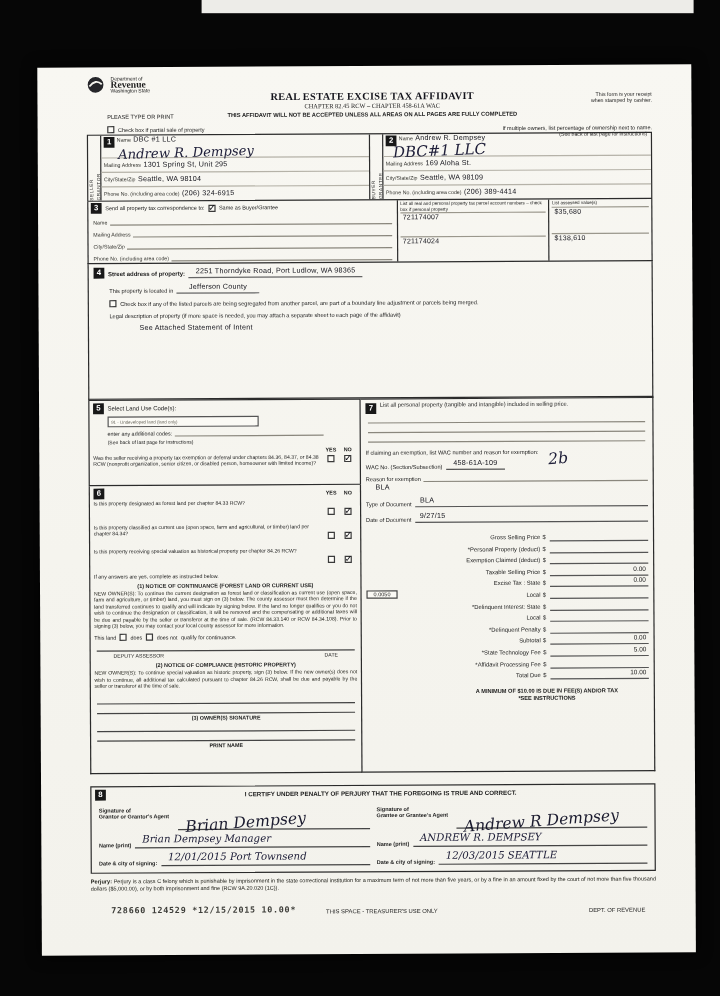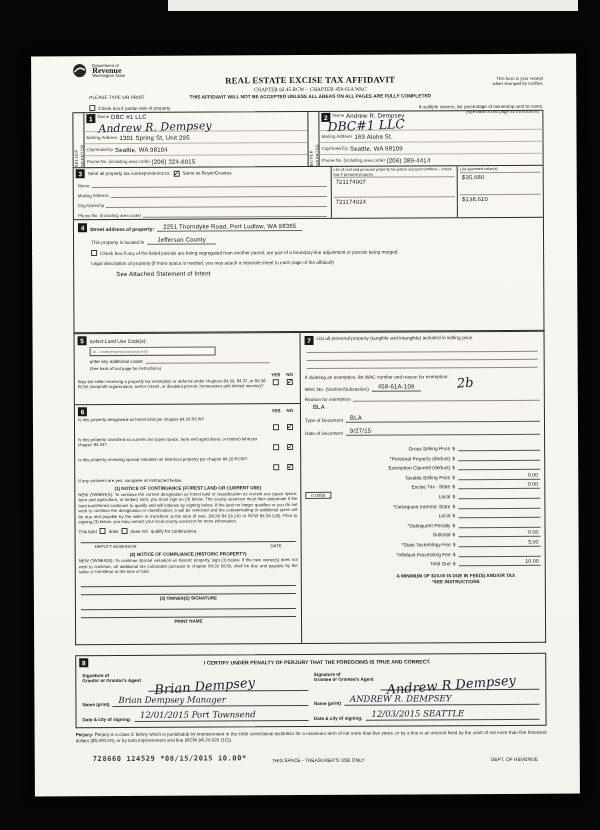--- a/index.html
+++ b/index.html
@@ -512,17 +512,17 @@
         </div>
       </div>
     </div>
   </div>
 
   <div class="perjury">
     <b>Perjury:</b>
     <span>Perjury is a class C felony which is punishable by imprisonment in the state correctional institution for a maximum term of not more than five years, or by a fine in an amount fixed by the court of not more than five thousand dollars ($5,000.00), or by both imprisonment and fine (RCW 9A.20.020 (1C)).</span>
   </div>
 
-  <div class="stamp">728660 124529 *08/15/2015 10.00*</div>
+  <div class="stamp">728660 124529 *12/15/2015 10.00*</div>
   <div class="treasurer">THIS SPACE - TREASURER'S USE ONLY</div>
   <div class="deptrev">DEPT. OF REVENUE</div>
 
 </div>
 
 </body></html>

